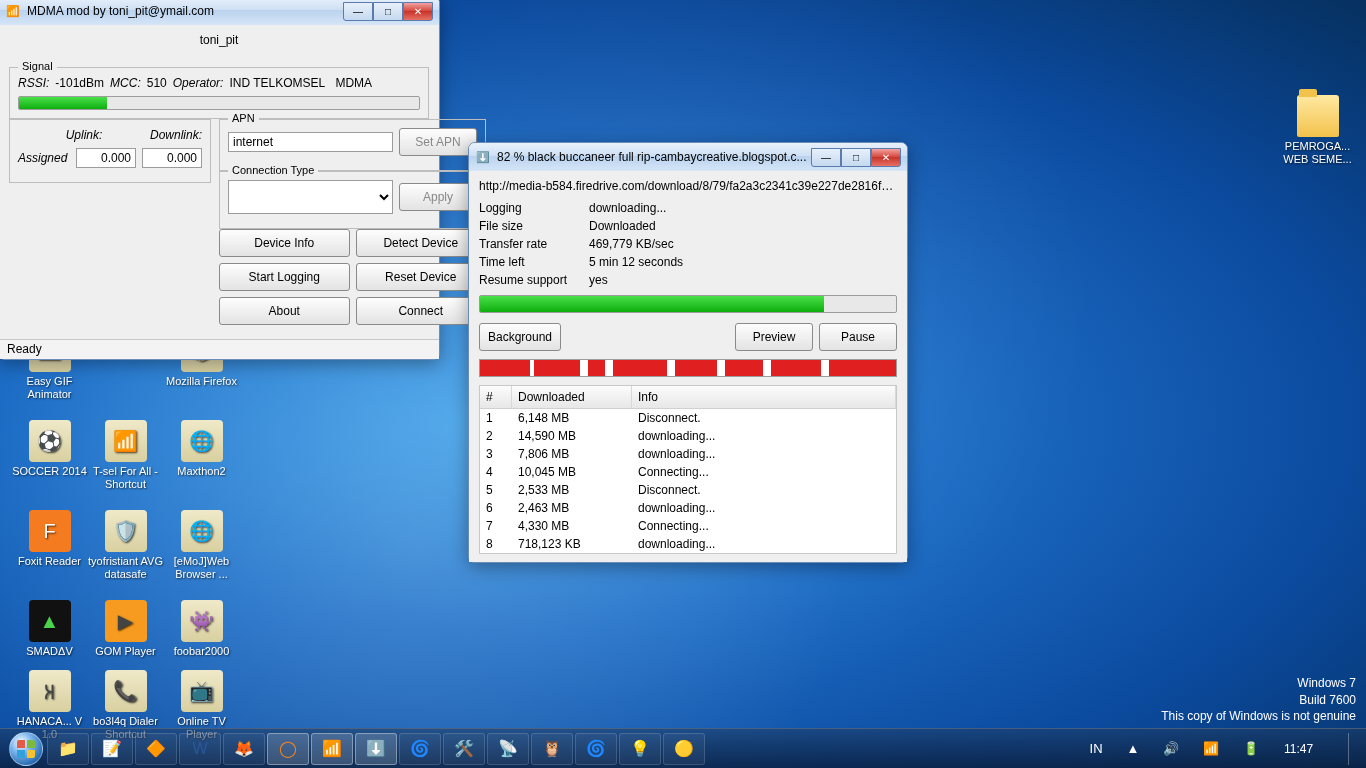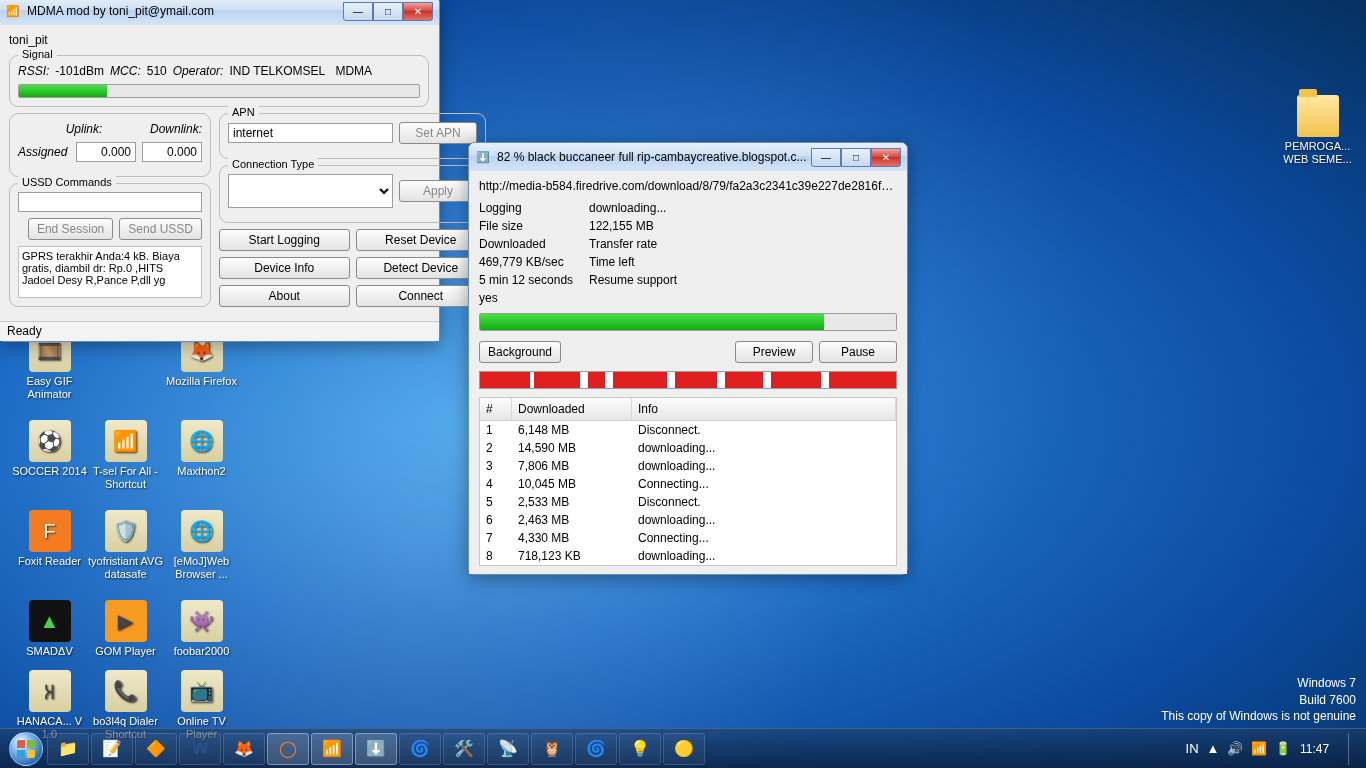--- a/index.html
+++ b/index.html
@@ -43,26 +43,26 @@
 .titlebar .tico{width:16px;height:16px;margin-right:6px;display:inline-flex;align-items:center;justify-content:center;font-size:11px;}
 .titlebar .spacer{flex:1;}
 .winbtns{display:flex;gap:0;}
 .winbtn{width:30px;height:19px;border:1px solid #5a7bad;background:linear-gradient(#e7f0fb,#c6d9ef);display:flex;align-items:center;justify-content:center;font-size:10px;cursor:pointer;}
 .winbtn:first-child{border-radius:0 0 0 3px;}
 .winbtn:last-child{border-radius:0 0 3px 0;}
 .winbtn.close{background:linear-gradient(#f3a1a1,#d54b3f 45%,#c53028 46%,#e77163);color:#fff;}
 .body{padding:8px 10px;font-size:12px;color:#000;background:#efefef;}
 
 
-.group{border:1px solid #bdbdbd;border-radius:9px;padding:8px;margin-bottom:6px;position:relative;}
+.group{border:1px solid #bdbdbd;border-radius:0;padding:8px;margin-bottom:0;position:relative;}
 .group>.legend{position:absolute;top:-8px;left:8px;background:#efefef;padding:0 4px;font-size:11px;}
 
 
 .tin{border:1px solid #9c9c9c;background:#fff;height:20px;padding:0 4px;font-size:12px;}
-.btn{height:22px;min-width:78px;padding:0 8px;border:1px solid #8a8a8a;border-radius:3px;
+.btn{height:28px;min-width:78px;padding:0 8px;border:1px solid #8a8a8a;border-radius:3px;
   background:linear-gradient(#fdfdfd,#e3e3e3);font-size:12px;cursor:pointer;}
 .btn[disabled]{color:#888;}
 .row{display:flex;align-items:center;gap:6px;margin-bottom:6px;}
 .row .lab{font-size:12px;font-style:italic;}
 .select{border:1px solid #9c9c9c;background:#fff;height:20px;font-size:12px;padding:16px 2px;}
 
 
 .progress{height:14px;border:1px solid #9c9c9c;border-radius:2px;background:#e8e8e8;overflow:hidden;position:relative;}
 .progress .fill{height:100%;background:linear-gradient(#49e049,#0eae0e);}
 
@@ -82,21 +82,21 @@
   background:linear-gradient(rgba(30,60,100,.55),rgba(10,30,60,.8));
   border-top:1px solid rgba(255,255,255,.25);display:flex;align-items:center;padding:0 6px;color:#fff;}
 .start{width:40px;height:40px;display:flex;align-items:center;justify-content:center;cursor:pointer;}
 .start .orb{width:34px;height:34px;border-radius:50%;background:radial-gradient(circle at 35% 30%,#fff,#7bb6ef 35%,#1d5fa8 80%);display:grid;grid-template-columns:1fr 1fr;grid-template-rows:1fr 1fr;gap:2px;padding:7px;border:1px solid rgba(255,255,255,.4);}
 .start .orb span:nth-child(1){background:#e45c47;border-radius:2px 0 0 0;}
 .start .orb span:nth-child(2){background:#7cbb3b;border-radius:0 2px 0 0;}
 .start .orb span:nth-child(3){background:#32a0da;border-radius:0 0 0 2px;}
 .start .orb span:nth-child(4){background:#f7c22e;border-radius:0 0 2px 0;}
 .tbitem{width:42px;height:32px;margin:0 1px;border:1px solid rgba(255,255,255,.15);border-radius:3px;display:flex;align-items:center;justify-content:center;background:rgba(255,255,255,.05);cursor:pointer;font-size:16px;}
 .tbitem.active{background:rgba(255,255,255,.18);border-color:rgba(255,255,255,.35);}
-.tray{margin-left:auto;display:flex;align-items:center;gap:8px;font-size:12px;padding-right:4px;}
+.tray{margin-left:auto;display:flex;align-items:center;gap:24px;font-size:12px;padding-right:4px;}
 .tray .clk{min-width:40px;text-align:left;}
 .tray .tico{font-size:13px;}
 
 
 .watermark{position:absolute;right:10px;bottom:44px;color:#fff;font-size:12px;text-align:right;line-height:1.35;}
 
 .statusbar{height:20px;border-top:1px solid #c8c8c8;background:#f3f3f3;font-size:12px;padding:2px 8px;}
 </style>
 </head>
 <body>
@@ -173,21 +173,21 @@
     <span class="tico">📶</span>
     <span>MDMA mod by toni_pit@ymail.com</span>
     <span class="spacer"></span>
     <div class="winbtns">
       <div class="winbtn">—</div>
       <div class="winbtn">□</div>
       <div class="winbtn close">✕</div>
     </div>
   </div>
   <div class="body">
-    <div style="text-align:left;font-size:12px;margin-bottom:8px">toni_pit</div>
+    <div style="text-align:center;font-size:12px;margin-bottom:20px">toni_pit</div>
     <div class="group">
       <span class="legend">Signal</span>
       <div class="row">
         <span class="lab">RSSI:</span>
         <span>-101dBm</span>
         <span class="lab">MCC:</span>
         <span>510</span>
         <span class="lab">Operator:</span>
         <span style="min-width:100px">IND TELKOMSEL</span>
         <span>MDMA</span>
@@ -204,53 +204,44 @@
             <span></span>
             <span class="lab">Uplink:</span>
             <span class="lab">Downlink:</span>
           </div>
           <div class="row">
             <span class="lab" style="width:52px">Assigned</span>
             <input class="tin" style="width: 60px; text-align: right;" value="0.000">
             <input class="tin" style="width: 60px; text-align: right;" value="0.000">
           </div>
         </div>
-        <div class="group">
-          <span class="legend">USSD Commands</span>
-          <input class="tin" style="width: 100%;">
-          <div class="row" style="margin-top:6px;justify-content:flex-end">
-            <button class="btn" disabled="">End Session</button>
-            <button class="btn" disabled="">Send USSD</button>
-          </div>
-          <div style="border:1px solid #c0c0c0;background:#fff;padding:3px;font-size:11px;height:52px;overflow:hidden">GPRS terakhir Anda:4 kB.  Biaya gratis,  diambil dr: Rp.0 ,HITS Jadoel Desy R,Pance P,dll yg</div>
-        </div>
       </div>
 
       <div style="flex:1">
         <div class="group">
           <span class="legend">APN</span>
           <div class="row">
             <input class="tin" style="flex: 1 1 0%;" value="internet">
             <button class="btn" disabled="">Set APN</button>
           </div>
         </div>
         <div class="group">
           <span class="legend">Connection Type</span>
           <div class="row">
             <select class="select" style="flex:1"><option>3G Only</option></select>
             <button class="btn" disabled="">Apply</button>
           </div>
         </div>
         <div class="row">
+            <button class="btn" style="flex:1">Device Info</button>
+            <button class="btn" style="flex:1">Detect Device</button>
+          </div>
+        <div class="row">
             <button class="btn" style="flex:1">Start Logging</button>
             <button class="btn" style="flex:1">Reset Device</button>
-          </div>
-        <div class="row">
-            <button class="btn" style="flex:1">Device Info</button>
-            <button class="btn" style="flex:1">Detect Device</button>
           </div>
         <div class="row">
             <button class="btn" style="flex:1">About</button>
             <button class="btn" style="flex:1">Connect</button>
           </div>
       </div>
     </div>
   </div>
   <div class="statusbar">Ready</div>
 </div>
@@ -265,21 +256,20 @@
       <div class="winbtn">□</div>
       <div class="winbtn close">✕</div>
     </div>
   </div>
   <div class="body">
     <div style="font-size:12px;margin-bottom:8px;white-space:nowrap;overflow:hidden;text-overflow:ellipsis">http://media-b584.firedrive.com/download/8/79/fa2a3c2341c39e227de2816f846...</div>
     <div class="kv">
       <div>Logging</div>
         <div>downloading...</div>
       <div>File size</div>
-        <div>122,155 MB</div>
       <div>Downloaded</div>
       <div>Transfer rate</div>
         <div>469,779 KB/sec</div>
       <div>Time left</div>
         <div>5 min 12 seconds</div>
       <div>Resume support</div>
         <div>yes</div>
     </div>
     <div class="progress" style="height:18px;margin-bottom:10px">
         <div class="fill" style="width:82.7%"></div>

